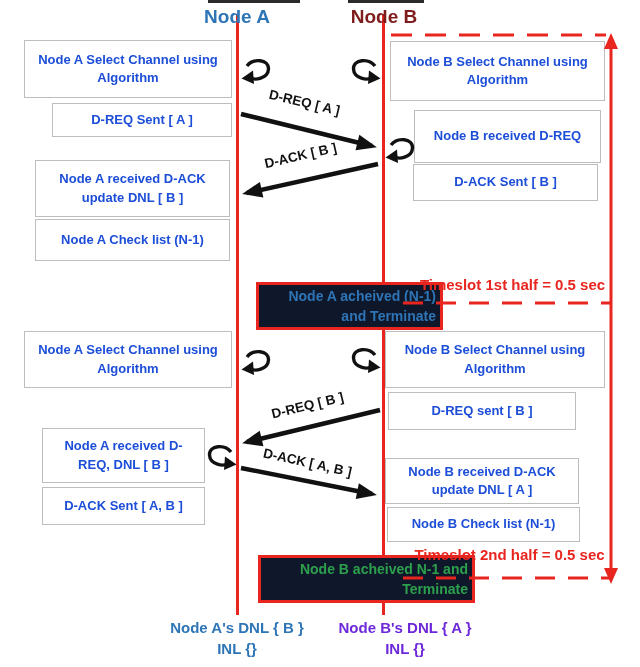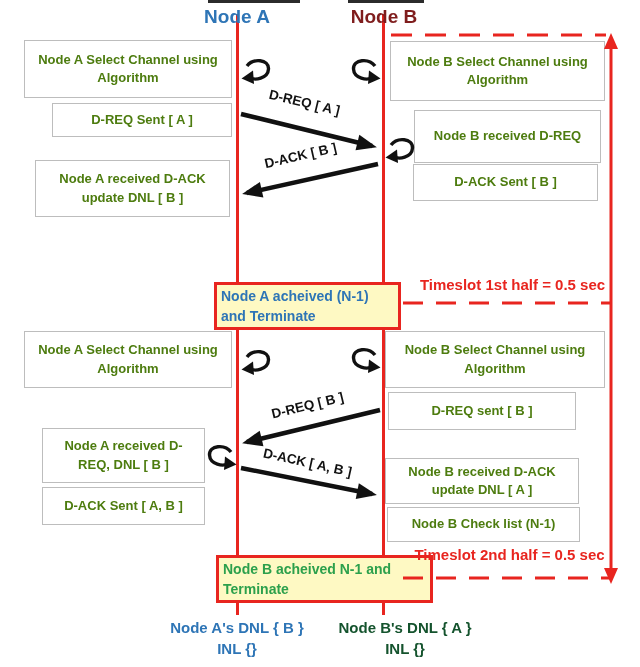--- a/index.html
+++ b/index.html
@@ -4,51 +4,52 @@
 <style>
   html,body{margin:0;padding:0;background:#fff;}
   #stage{position:relative;width:640px;height:667px;background:#fff;overflow:hidden;
          font-family:"Liberation Sans",sans-serif;}
   .artifact{position:absolute;top:0;height:3px;background:#2b2b2b;}
   .lifeline{position:absolute;width:3px;background:#e8251f;z-index:1;}
   .hdr{position:absolute;z-index:4;font-weight:bold;font-size:19px;text-align:center;}
   .hdr.a{color:#2e75b6;} .hdr.b{color:#7f1d1d;}
   .wbox{position:absolute;z-index:2;background:#fff;border:1px solid #bdbdbd;
         display:flex;align-items:center;justify-content:center;text-align:center;
-        font-weight:bold;font-size:13px;color:#4d7c0f;line-height:1.4;
+        font-weight:bold;font-size:13px;color:#1d4ed8;line-height:1.4;
         padding:2px 7px;box-sizing:border-box;}
-  .rbox{position:absolute;z-index:2;background:#fef9c3;border:3px solid #e8251f;
-        display:flex;align-items:center;justify-content:center;text-align:left;
-        font-weight:bold;font-size:14px;line-height:1.45;padding:2px 4px;box-sizing:border-box;}
+  .rbox{position:absolute;z-index:2;background:#0f172a;border:3px solid #e8251f;
+        display:flex;align-items:center;justify-content:center;text-align:right;
+        font-weight:bold;font-size:14px;line-height:1.45;padding:2px 4px;box-sizing:border-box;margin-left:42px;}
   .rbox.a{color:#2e75b6;} .rbox.b{color:#2ca04c;}
   svg.overlay{position:absolute;left:0;top:0;z-index:3;pointer-events:none;}
   .mlabel{position:absolute;z-index:4;font-weight:bold;font-size:13.5px;color:#111;
           text-align:center;white-space:nowrap;}
   .tslot{position:absolute;z-index:4;color:#e8251f;font-weight:bold;font-size:15px;
          text-align:center;white-space:nowrap;}
   .result{position:absolute;z-index:4;font-weight:bold;font-size:15px;text-align:center;line-height:1.4;}
-  .result.a{color:#2e75b6;} .result.b{color:#14532d;}
+  .result.a{color:#2e75b6;} .result.b{color:#6d28d9;}
 </style>
 </head>
 <body>
 
 <div id="stage">
 
   <div class="artifact" style="left:208px;width:92px;"></div>
   <div class="artifact" style="left:348px;width:76px;"></div>
 
   <div class="lifeline" style="left:236px;top:14px;height:601px;"></div>
   <div class="lifeline" style="left:382px;top:14px;height:601px;"></div>
 
   <div class="hdr a" style="left:187px;top:6px;width:100px;">Node A</div>
   <div class="hdr b" style="left:334px;top:6px;width:100px;">Node B</div>
 
   <div class="wbox" style="left:24px;top:40px;width:208px;height:58px;">Node A Select Channel using Algorithm</div>
   <div class="wbox" style="left:52px;top:103px;width:180px;height:34px;">D-REQ Sent [ A ]</div>
   <div class="wbox" style="left:35px;top:160px;width:195px;height:57px;">Node A received D-ACK update DNL [ B ]</div>
+  <div class="wbox" style="left:35px;top:219px;width:195px;height:42px;">Node A Check  list (N-1)</div>
 
   <div class="wbox" style="left:390px;top:41px;width:215px;height:60px;">Node B Select Channel using Algorithm</div>
   <div class="wbox" style="left:414px;top:110px;width:187px;height:53px;">Node B received D-REQ</div>
   <div class="wbox" style="left:413px;top:164px;width:185px;height:37px;">D-ACK Sent [ B ]</div>
 
   <div class="rbox a" style="left:214px;top:282px;width:187px;height:48px;">Node A acheived (N-1) and Terminate</div>
 
   <div class="wbox" style="left:24px;top:331px;width:208px;height:57px;">Node A Select Channel using Algorithm</div>
   <div class="wbox" style="left:42px;top:428px;width:163px;height:55px;">Node A received D-REQ,  DNL [ B ]</div>
   <div class="wbox" style="left:42px;top:487px;width:163px;height:38px;text-align:right;">D-ACK Sent [ A, B ]</div>

